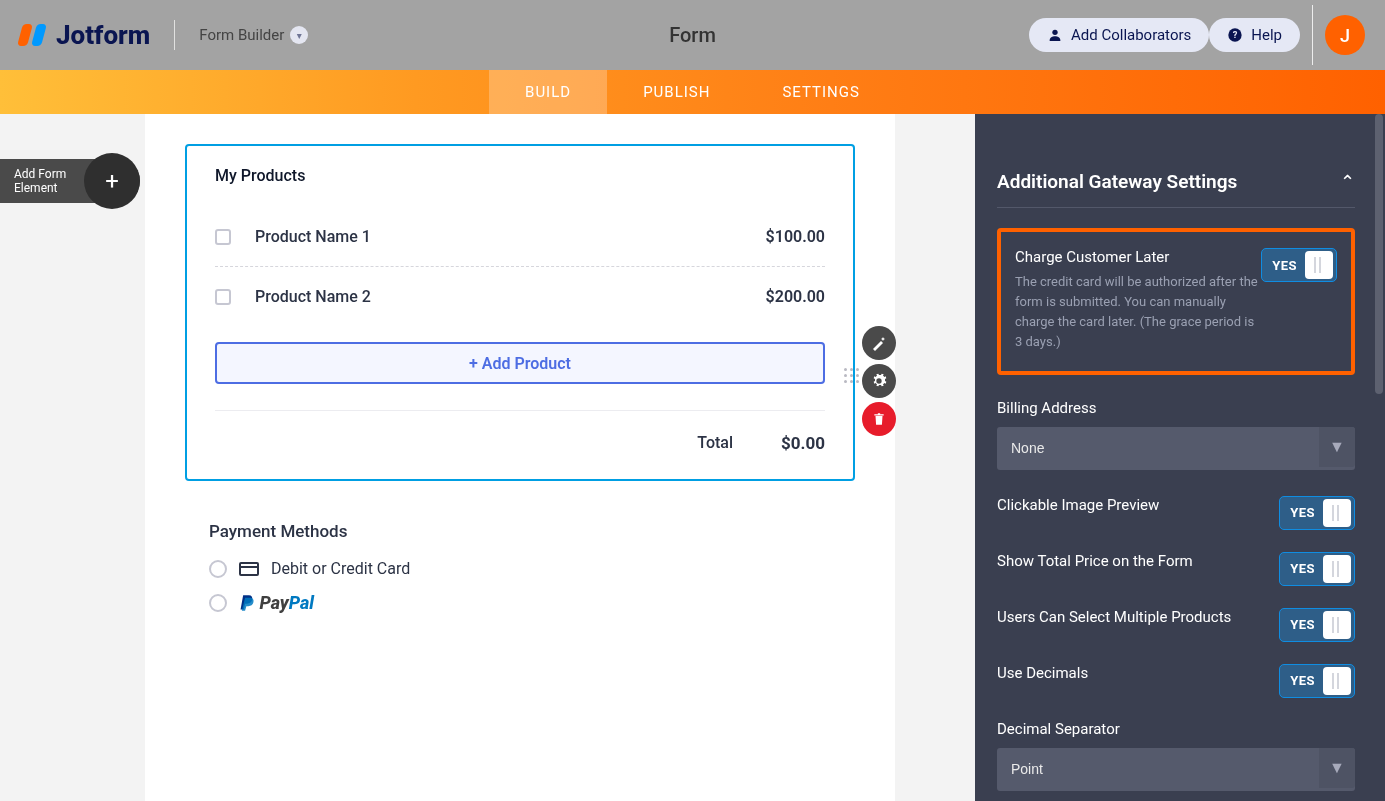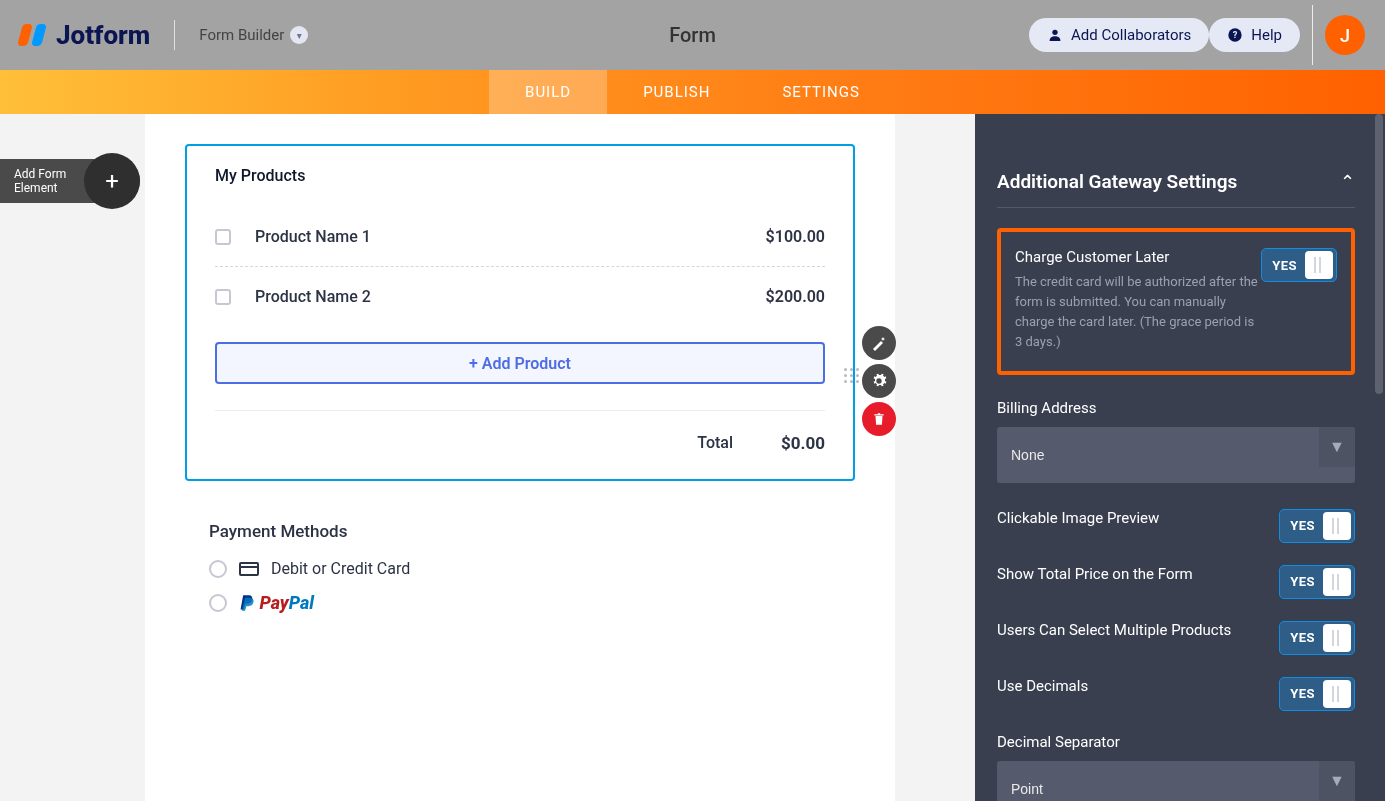--- a/index.html
+++ b/index.html
@@ -93,21 +93,21 @@
   .total-val { font-size:17px; color:#2c3345; font-weight:700; }
 
   .pay-methods { margin:40px auto 0 auto; width:670px; padding-left:24px; }
   .pay-methods h4 { font-size:17px; color:#2c3345; margin-bottom:18px; font-weight:500; }
   .pay-opt { display:flex; align-items:center; gap:12px; margin-bottom:14px; }
   .radio { width:18px; height:18px; border:2px solid #c6c7d2; border-radius:50%; }
   .card-ic { width:20px; height:14px; border:2px solid #2c3345; border-radius:2px; position:relative; }
   .card-ic::after { content:''; position:absolute; top:2px; left:0; right:0; height:2px; background:#2c3345; }
   .pay-label { font-size:16px; color:#2c3345; }
   .paypal { font-weight:800; font-style:italic; font-size:18px; }
-  .pp1 { color:#b91c1c; } .pp2 { color:#0079c1; }
+  .pp1 { color:#404040; } .pp2 { color:#0079c1; }
 
   
   .float-tools { position:absolute; left:862px; top:212px; display:flex; flex-direction:column; gap:4px; }
   .tool-btn { width:34px; height:34px; border-radius:50%; display:flex; align-items:center; justify-content:center; color:#fff; cursor:pointer; }
   .tool-dark { background:#4a4a4a; }
   .tool-red { background:#e71c2b; }
   .drag-dots { position:absolute; left:844px; top:254px; width:12px; height:20px; display:grid; grid-template-columns:repeat(3,3px); grid-template-rows:repeat(3,3px); gap:3px; }
   .drag-dots span { width:3px; height:3px; background:#b9b9c2; border-radius:50%; }
 
   
@@ -132,21 +132,21 @@
     display:flex; align-items:center; border:1px solid #0f8de2; border-radius:5px;
     background:#2e5e88; height:34px; padding:0 3px 0 10px; gap:8px; cursor:pointer;
     min-width:76px; justify-content:flex-end;
   }
   .yes-toggle span { font-size:13px; font-weight:700; color:#fff; letter-spacing:0.5px; }
   .toggle-knob { width:28px; height:28px; background:#fff; border-radius:4px; position:relative; }
   .toggle-knob::after { content:''; position:absolute; top:6px; bottom:6px; left:9px; width:10px;
      background:repeating-linear-gradient(90deg,#d4d6dd 0 2px,transparent 2px 5px); }
 
   .form-select {
-    width:100%; height:56px; background:#555a6c; border:none; border-radius:3px;
+    width:100%; height:43px; background:#555a6c; border:none; border-radius:3px;
     color:#eaeaea; font-size:14px; padding:0 14px;
     appearance:none; position:relative;
   }
   .select-wrap { position:relative; margin-bottom:26px; }
   .select-wrap .arrow { position:absolute; right:0; top:0; width:36px; height:40px; background:#4e5364;
      display:flex; align-items:center; justify-content:center; color:#a7aabb; pointer-events:none; border-radius:0 3px 3px 0; }
 </style>
 </head>
 <body>
 

